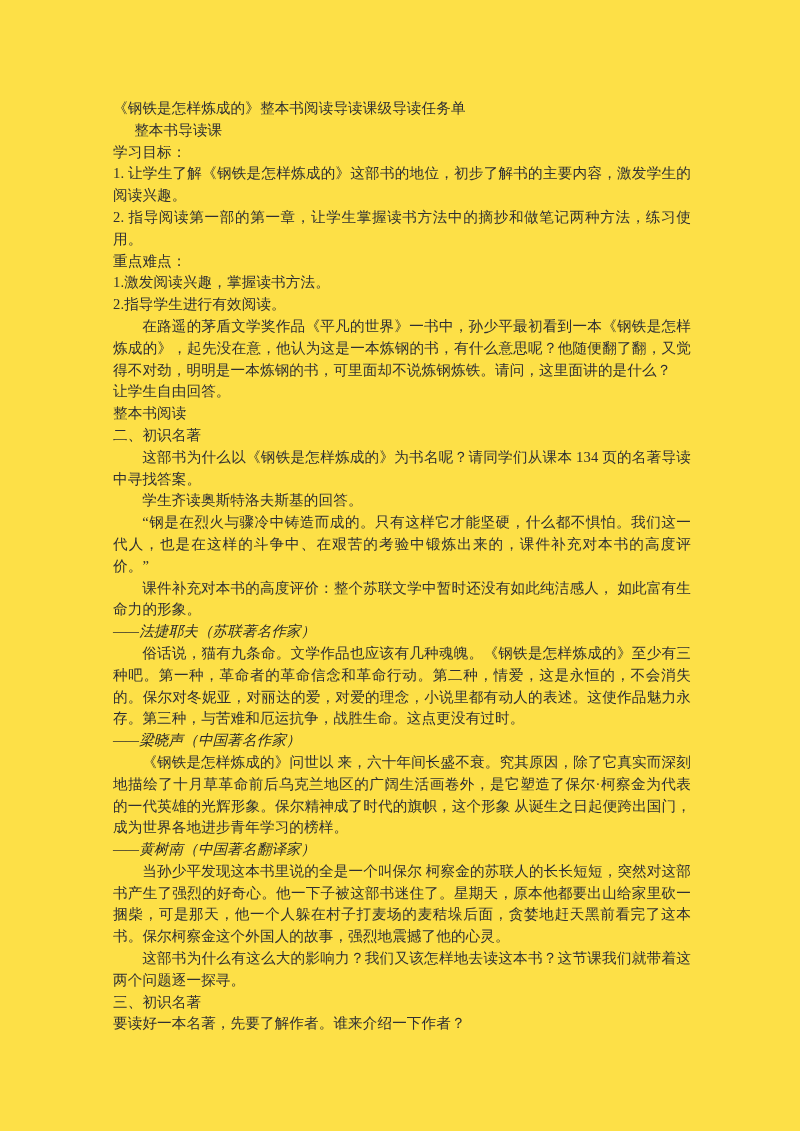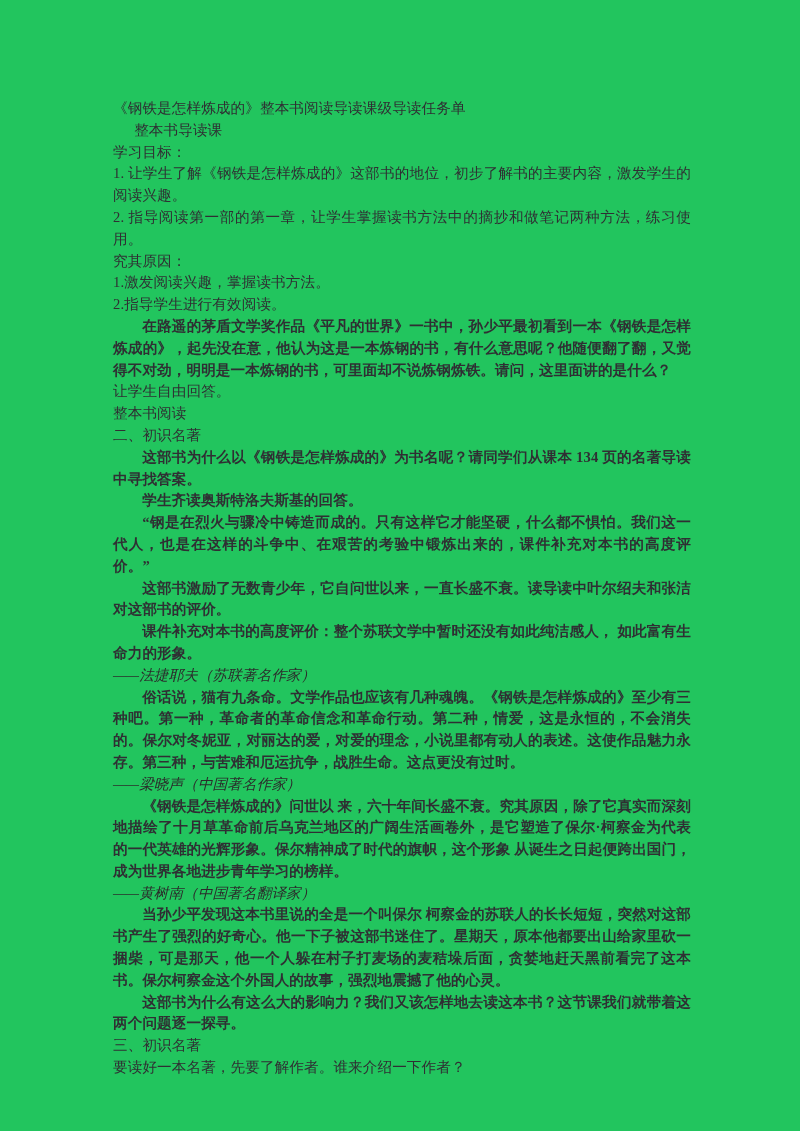--- a/index.html
+++ b/index.html
@@ -11,21 +11,21 @@
     width: 800px;
     height: 1131px;
     font-family: "Liberation Serif", "DejaVu Serif", serif;
     color: #2b2b2b;
     overflow: hidden;
   }
   #page {
     position: relative;
     width: 800px;
     height: 1131px;
-    background: #22c55e;
+    background: #fde047;
     box-sizing: border-box;
   }
   #doc-body {
     position: absolute;
     left: 113px;
     top: 98px;
     width: 578px;
   }
   .line {
     font-size: 14.6px;
@@ -43,21 +43,20 @@
     line-height: 21.8px;
     color: #2f2f33;
     text-align: justify;
     text-justify: inter-ideograph;
     word-break: break-all;
     letter-spacing: 0.1px;
     margin: 0;
   }
   .indent {
     text-indent: 2em;
-    font-weight: bold;
   }
   .indent-small {
     padding-left: 1.45em;
   }
   .attrib {
     font-size: 14.6px;
     line-height: 21.8px;
     color: #2b2b2b;
     letter-spacing: 0.1px;
     font-style: italic;
@@ -72,42 +71,41 @@
     <div class="line">《钢铁是怎样炼成的》整本书阅读导读课级导读任务单</div>
 
     <div class="line indent-small">整本书导读课</div>
 
     <div class="line">学习目标：</div>
 
     <p class="para">1. 让学生了解《钢铁是怎样炼成的》这部书的地位，初步了解书的主要内容，激发学生的阅读兴趣。</p>
 
     <p class="para">2. 指导阅读第一部的第一章，让学生掌握读书方法中的摘抄和做笔记两种方法，练习使用。</p>
 
-    <div class="line">究其原因：</div>
+    <div class="line">重点难点：</div>
 
     <div class="line">1.激发阅读兴趣，掌握读书方法。</div>
 
     <div class="line">2.指导学生进行有效阅读。</div>
 
 
     <p class="para indent">在路遥的茅盾文学奖作品《平凡的世界》一书中，孙少平最初看到一本《钢铁是怎样炼成的》，起先没在意，他认为这是一本炼钢的书，有什么意思呢？他随便翻了翻，又觉得不对劲，明明是一本炼钢的书，可里面却不说炼钢炼铁。请问，这里面讲的是什么？</p>
 
     <div class="line">让学生自由回答。</div>
 
     <div class="line">整本书阅读</div>
 
     <div class="line">二、初识名著</div>
 
     <p class="para indent">这部书为什么以《钢铁是怎样炼成的》为书名呢？请同学们从课本 134 页的名著导读中寻找答案。</p>
 
     <p class="para indent">学生齐读奥斯特洛夫斯基的回答。</p>
 
     <p class="para indent">“钢是在烈火与骤冷中铸造而成的。只有这样它才能坚硬，什么都不惧怕。我们这一代人，也是在这样的斗争中、在艰苦的考验中锻炼出来的，课件补充对本书的高度评价。”</p>
 
-    <p class="para indent">这部书激励了无数青少年，它自问世以来，一直长盛不衰。读导读中叶尔绍夫和张洁对这部书的评价。</p>
 
     <p class="para indent">课件补充对本书的高度评价：整个苏联文学中暂时还没有如此纯洁感人， 如此富有生命力的形象。</p>
 
     <div class="attrib">——法捷耶夫（苏联著名作家）</div>
 
     <p class="para indent">俗话说，猫有九条命。文学作品也应该有几种魂魄。《钢铁是怎样炼成的》至少有三种吧。第一种，革命者的革命信念和革命行动。第二种，情爱，这是永恒的，不会消失的。保尔对冬妮亚，对丽达的爱，对爱的理念，小说里都有动人的表述。这使作品魅力永存。第三种，与苦难和厄运抗争，战胜生命。这点更没有过时。</p>
 
     <div class="attrib">——梁晓声（中国著名作家）</div>
 
     <p class="para indent">《钢铁是怎样炼成的》问世以 来，六十年间长盛不衰。究其原因，除了它真实而深刻地描绘了十月草革命前后乌克兰地区的广阔生活画卷外，是它塑造了保尔·柯察金为代表的一代英雄的光辉形象。保尔精神成了时代的旗帜，这个形象 从诞生之日起便跨出国门，成为世界各地进步青年学习的榜样。</p>

